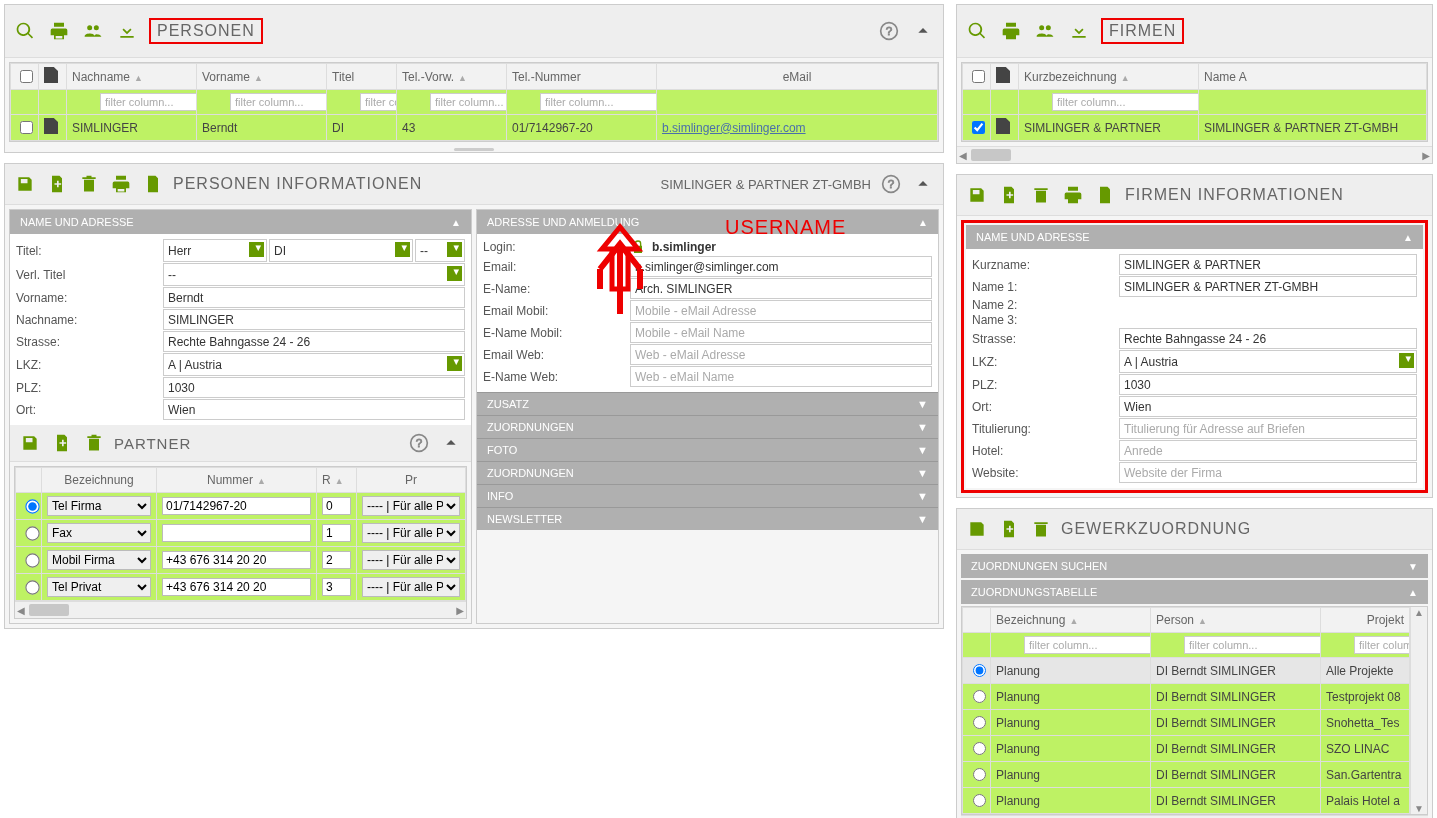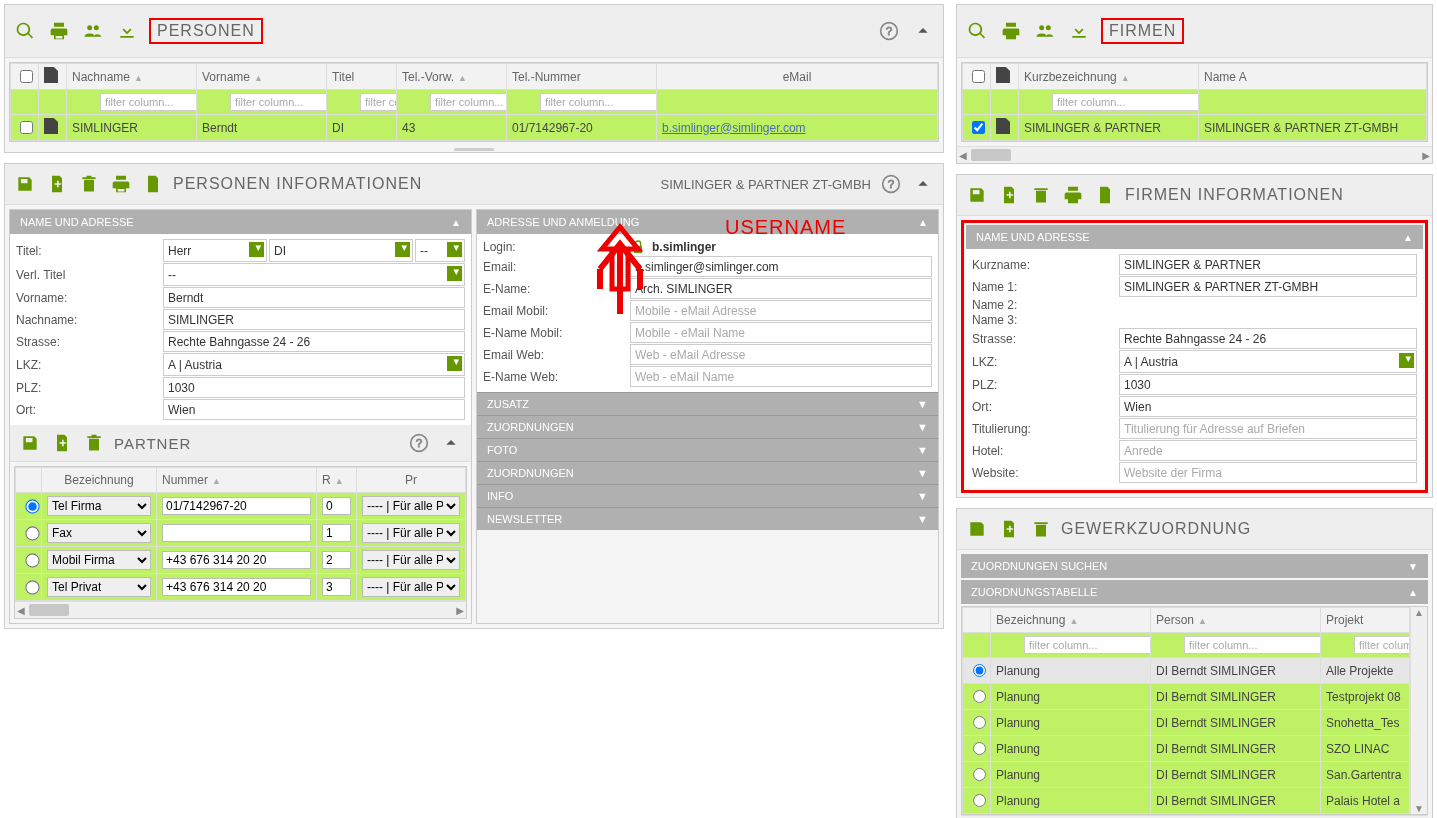--- a/index.html
+++ b/index.html
@@ -461,21 +461,21 @@
                   <col style="width:26px">
                   <col style="width:115px">
                   <col style="width:160px">
                   <col style="width:40px">
                   <col>
                 </colgroup>
               <tbody>
                   <tr>
                 <th></th>
                 <th style="text-align:center"><span>Bezeichnung</span></th>
-                <th style=""><span>Nummer</span><span class="sort">▲</span></th>
+                <th style="text-align:center"><span>Nummer</span><span class="sort">▲</span></th>
                 <th><span>R</span><span class="sort">▲</span></th>
                 <th style="text-align:center"><span>Pr</span></th>
               </tr>
               </tbody>
                 <tbody id="tel-rows">
                   <tr>
                     <td class="radio-cell" style="text-align:center"><input type="radio" name="tel" checked="" style=""></td>
                     <td><select class="tel-sel"><option>Tel Firma</option></select></td>
                     <td><input class="tel-inp" value="01/7142967-20" style=""></td>
                     <td><input class="tel-inp" style="text-align: left;" value="0"></td>
@@ -808,21 +808,21 @@
                   <col style="width:28px">
                   <col style="width:160px">
                   <col style="width:170px">
                   <col>
                 </colgroup>
             <tbody>
                   <tr>
               <th></th>
               <th><span>Bezeichnung</span><span class="sort">▲</span></th>
               <th><span>Person</span><span class="sort">▲</span></th>
-              <th style="text-align:left"><span>Projekt</span></th>
+              <th style="text-align:right"><span>Projekt</span></th>
             </tr>
             <tr class="filter">
                     <td></td>
               <td><input placeholder="filter column..." style=""></td>
               <td><input placeholder="filter column..." style=""></td>
               <td><input placeholder="filter column..." style=""></td>
             </tr>
             </tbody>
                 <tbody id="zuord-rows">
                   <tr class="highlighted-row">

